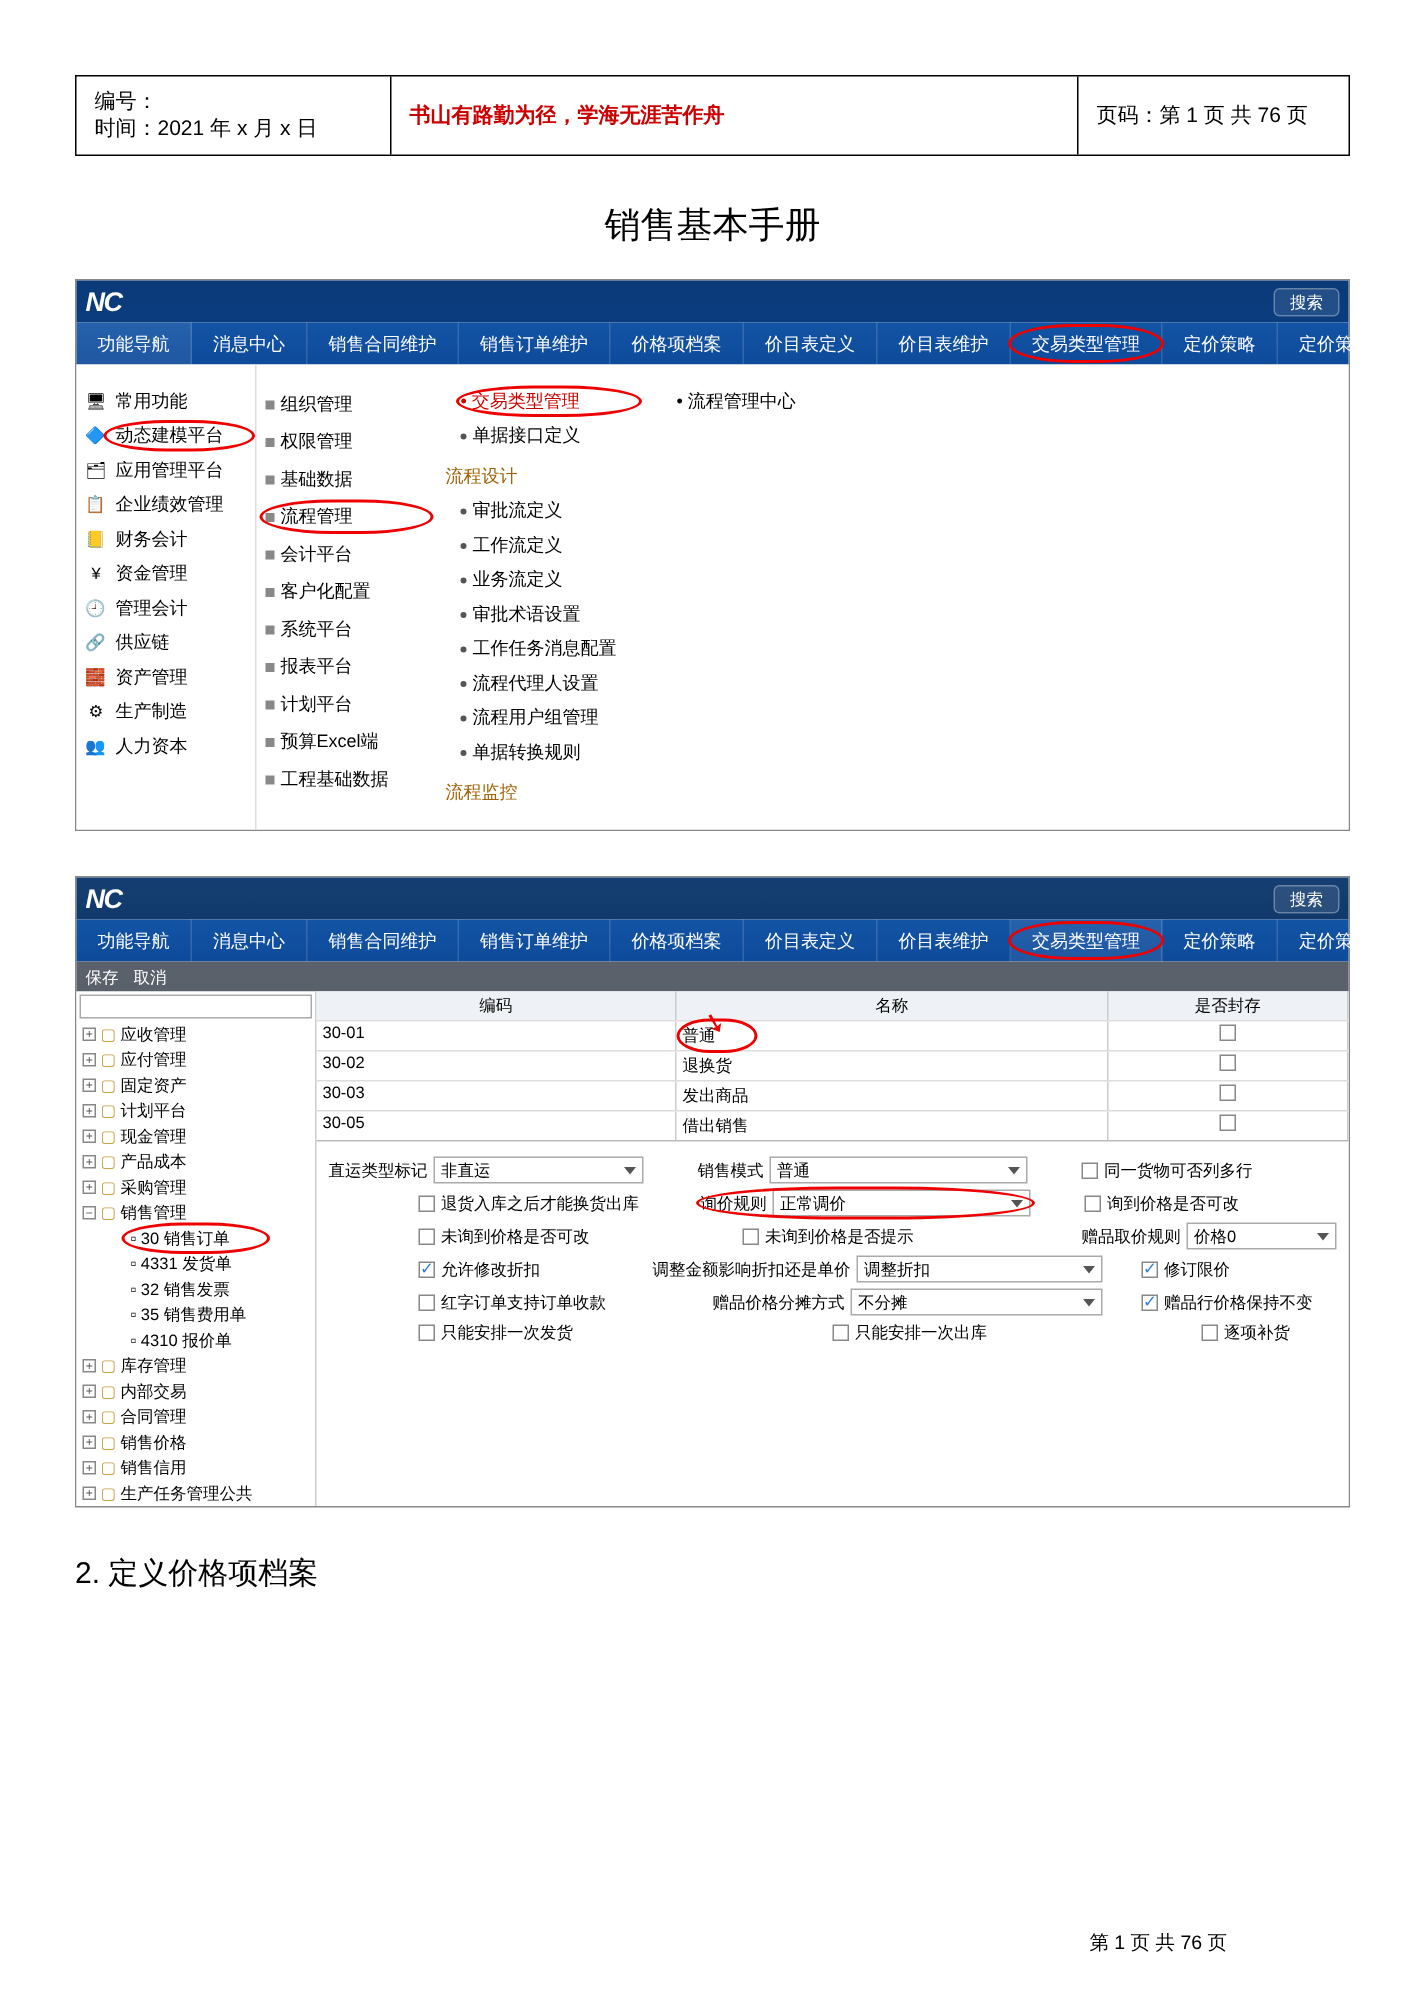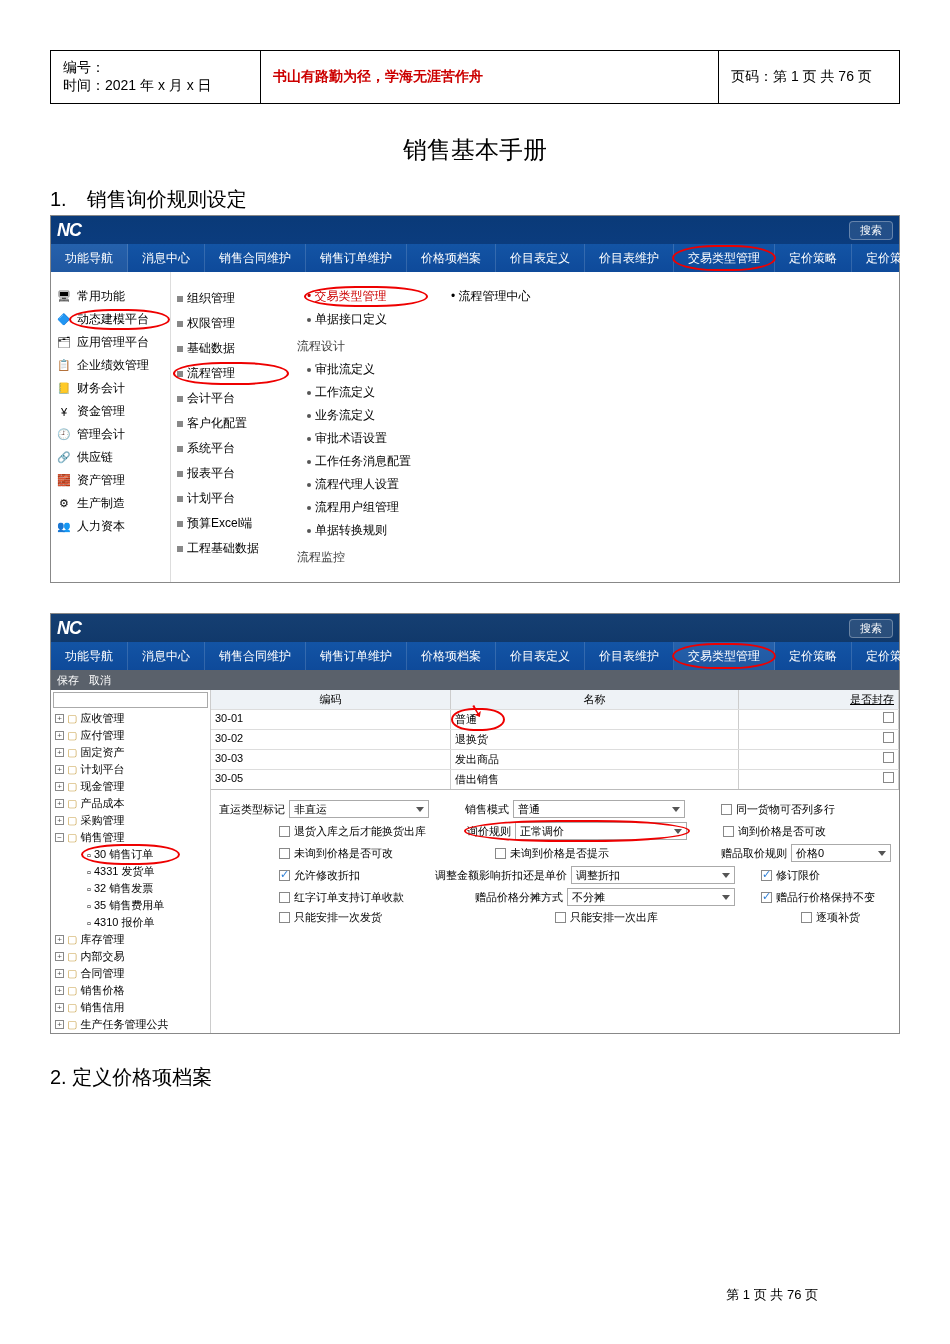--- a/index.html
+++ b/index.html
@@ -164,21 +164,21 @@
 
   .menu-col2 {
     width: 140px;
     padding: 10px 6px;
   }
   .m2-head {
     color: #c00;
     margin: 6px 0;
   }
   .m2-head2 {
-    color: #404040;
+    color: #a16207;
     margin: 10px 0 6px 0;
   }
   .m2-item {
     margin: 6px 0 6px 10px;
     display: flex;
     align-items: center;
     gap: 4px;
   }
   .m2-item.red-ring::after {
     inset: -2px -3px;
@@ -259,21 +259,21 @@
     background: #eef2f6;
     font-size: 11px;
     text-align: center;
   }
   .gh > div, .gr > div {
     border-right: 1px solid #ccc;
     padding: 2px 4px;
   }
   .gc-code { width: 240px; }
   .gc-name { flex: 1; position: relative; }
-  .gc-seal { width: 160px; text-align: right; text-decoration: underline; }
+  .gc-seal { width: 160px; text-align: center; }
   .gr {
     display: flex;
     font-size: 11px;
     border-top: 1px solid #ddd;
   }
   .chk {
     display: inline-block;
     width: 11px;
     height: 11px;
     border: 1px solid #888;
@@ -356,21 +356,20 @@
     <div class="dh-left">
       <span>编号：</span>
       <span>时间：2021 年 x 月 x 日</span>
     </div>
     <div class="dh-mid">书山有路勤为径，学海无涯苦作舟</div>
     <div class="dh-right">页码：第 1 页 共 76 页</div>
   </div>
 
   <div class="doc-title">销售基本手册</div>
 
-  <div class="section-h">1.　销售询价规则设定</div>
 
   <div class="shot">
     <div class="topbar">
       <span class="nc-logo">NC</span>
       <span class="tb-search">搜索</span>
     </div>
     <div class="tabbar">
       <span class="sel">功能导航</span>
       <span>消息中心</span>
       <span>销售合同维护</span>

